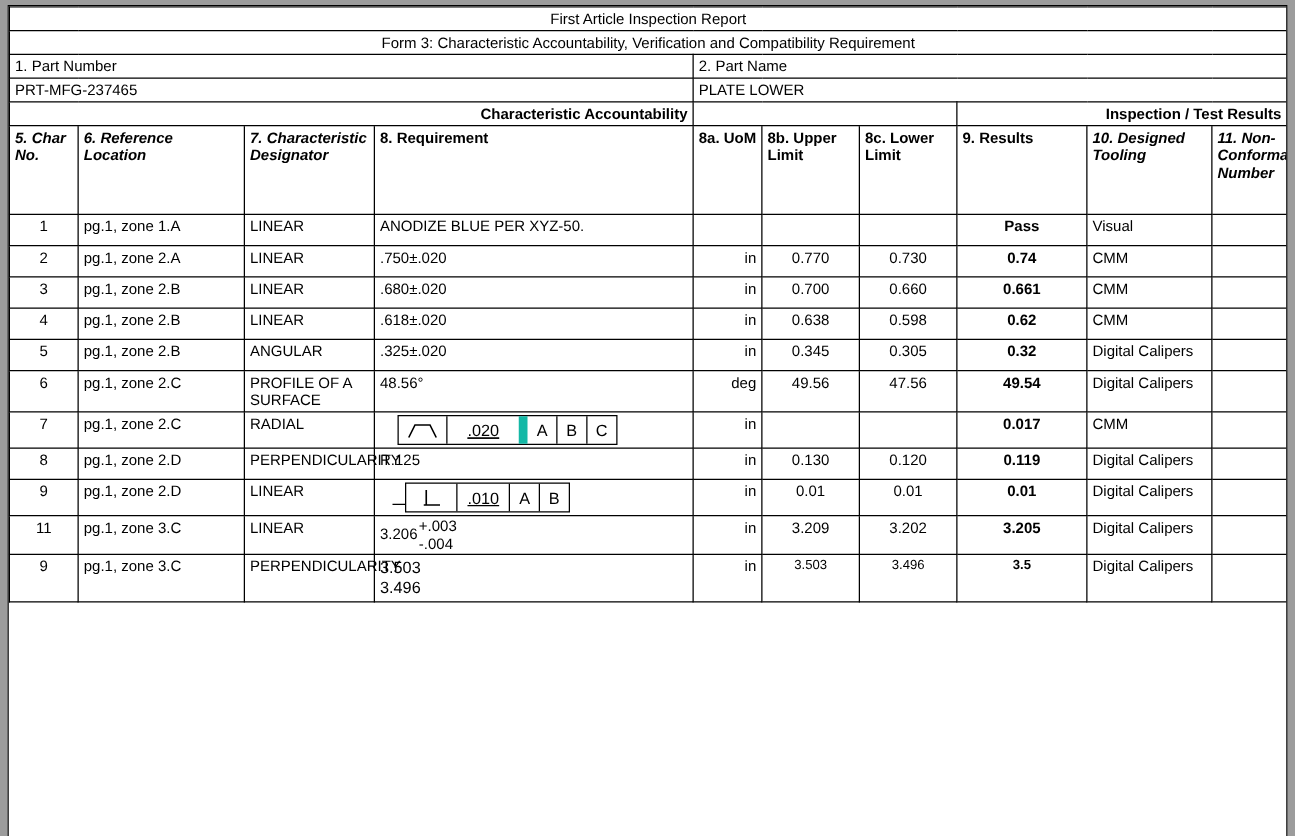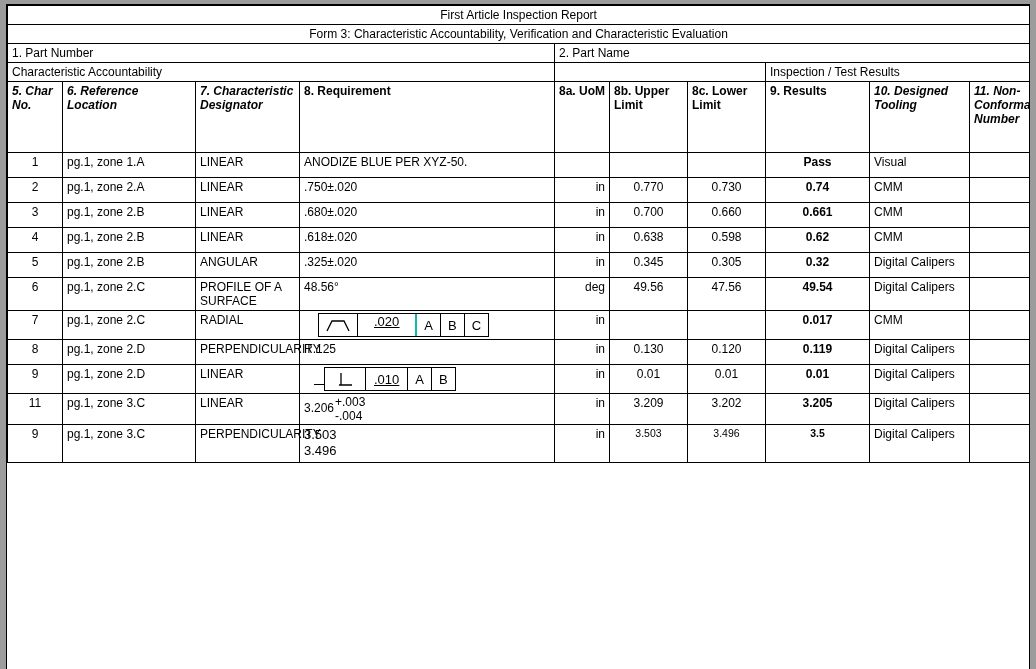--- a/index.html
+++ b/index.html
@@ -50,22 +50,22 @@
     padding: 2px 0 4px 0;
   }
   .hdr-small {
     font-size: 11.5px;
   }
   .value-cell {
     font-size: 11.5px;
     padding-top: 3px;
   }
   .section-hdr td {
-    text-align: left;
-    font-weight: normal;
+    text-align: right;
+    font-weight: bold;
     font-size: 14.5px;
     padding: 3px 0 4px 0;
   }
   .colhdr td {
     font-size: 11.5px;
     font-weight: bold;
     font-style: italic;
     vertical-align: top;
     padding: 3px 4px;
     height: 66px;
@@ -168,26 +168,30 @@
     <col style="width:104px">
     <col style="width:100px">
     <col style="width:60px">
   </colgroup>
 
   <tbody>
         <tr class="title-row">
     <td colspan="10">First Article Inspection Report</td>
   </tr>
   <tr class="subtitle-row">
-    <td colspan="10">Form 3: Characteristic Accountability, Verification and Characteristic Evaluation</td>
+    <td colspan="10">Form 3: Characteristic Accountability, Verification and Compatibility Requirement</td>
   </tr>
 
   <tr>
     <td colspan="4" class="hdr-small">1. Part Number</td>
     <td colspan="6" class="hdr-small">2. Part Name</td>
+  </tr>
+  <tr>
+    <td colspan="4" class="value-cell">PRT-MFG-237465</td>
+    <td colspan="6" class="value-cell">PLATE LOWER</td>
   </tr>
 
   <tr class="section-hdr">
     <td colspan="4">Characteristic Accountability</td>
     <td colspan="3" style="border-right:1px solid #000"></td>
     <td colspan="3">Inspection / Test Results</td>
   </tr>
 
   <tr class="colhdr">
     <td>5. Char No.</td>
@@ -284,21 +288,21 @@
     <td class="c-num">7</td>
     <td class="c-ref">pg.1, zone 2.C</td>
     <td class="c-char">RADIAL</td>
     <td class="c-req">
       <span class="fcf">
         <span class="sym" style="border-right:1px solid #000;display:flex;align-items:center;justify-content:center;padding:0 4px;">
           <svg width="24" height="13" viewBox="0 0 24 13">
             <path d="M1 12 L6 2 L18 2 L23 12" fill="none" stroke="#000" stroke-width="1.3"></path>
           </svg>
         </span>
-        <span style="border-right:2px solid #14b8a6;display:flex;align-items:flex-start;padding:0 8px;text-decoration:underline;">
+        <span style="border-right:7px solid #14b8a6;display:flex;align-items:center;padding:0 8px;text-decoration:underline;">
                 <span class="tol" style="text-decoration:underline">.020</span>
               </span>
         <span style="border-right:1px solid #000;display:flex;align-items:center;justify-content:center;padding:0 7px;">A</span>
         <span style="border-right:1px solid #000;display:flex;align-items:center;justify-content:center;padding:0 7px;">B</span>
         <span style="display:flex;align-items:center;justify-content:center;padding:0 7px;">C</span>
       </span>
     </td>
     <td class="c-uom">in</td>
     <td class="c-lim"></td>
     <td class="c-lim"></td>

